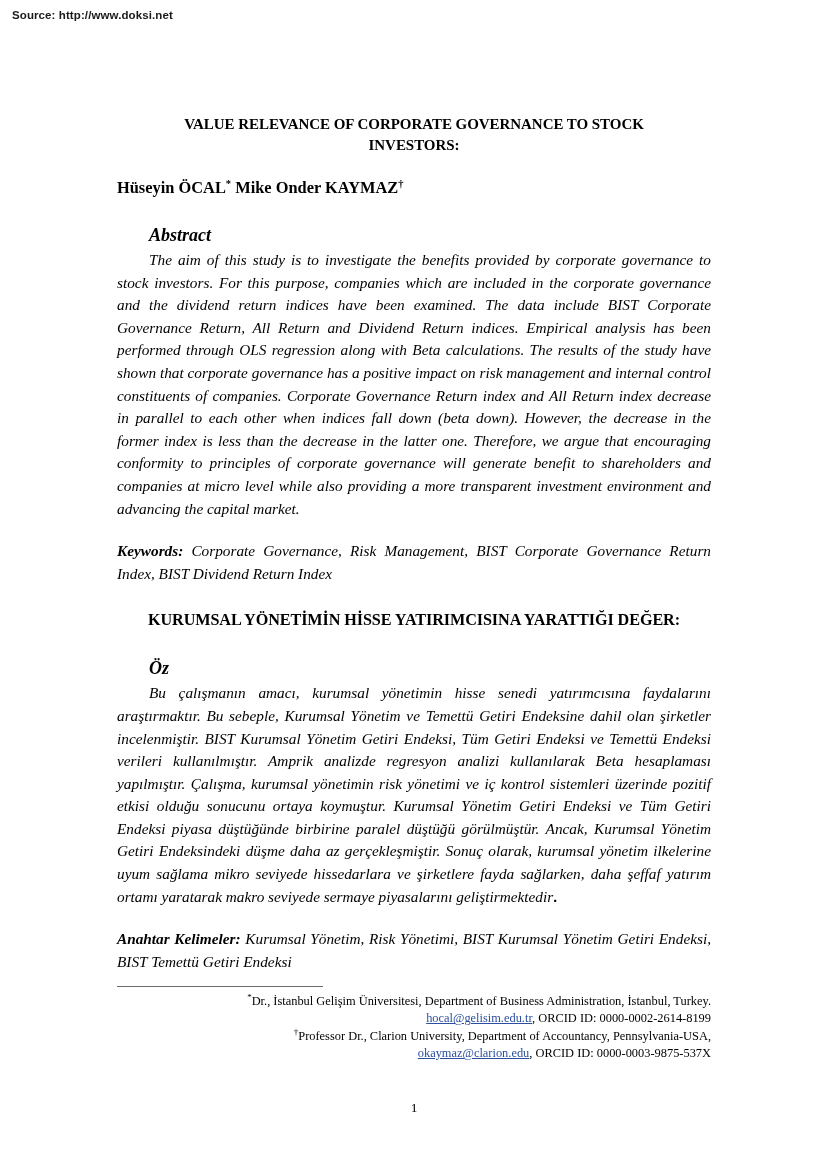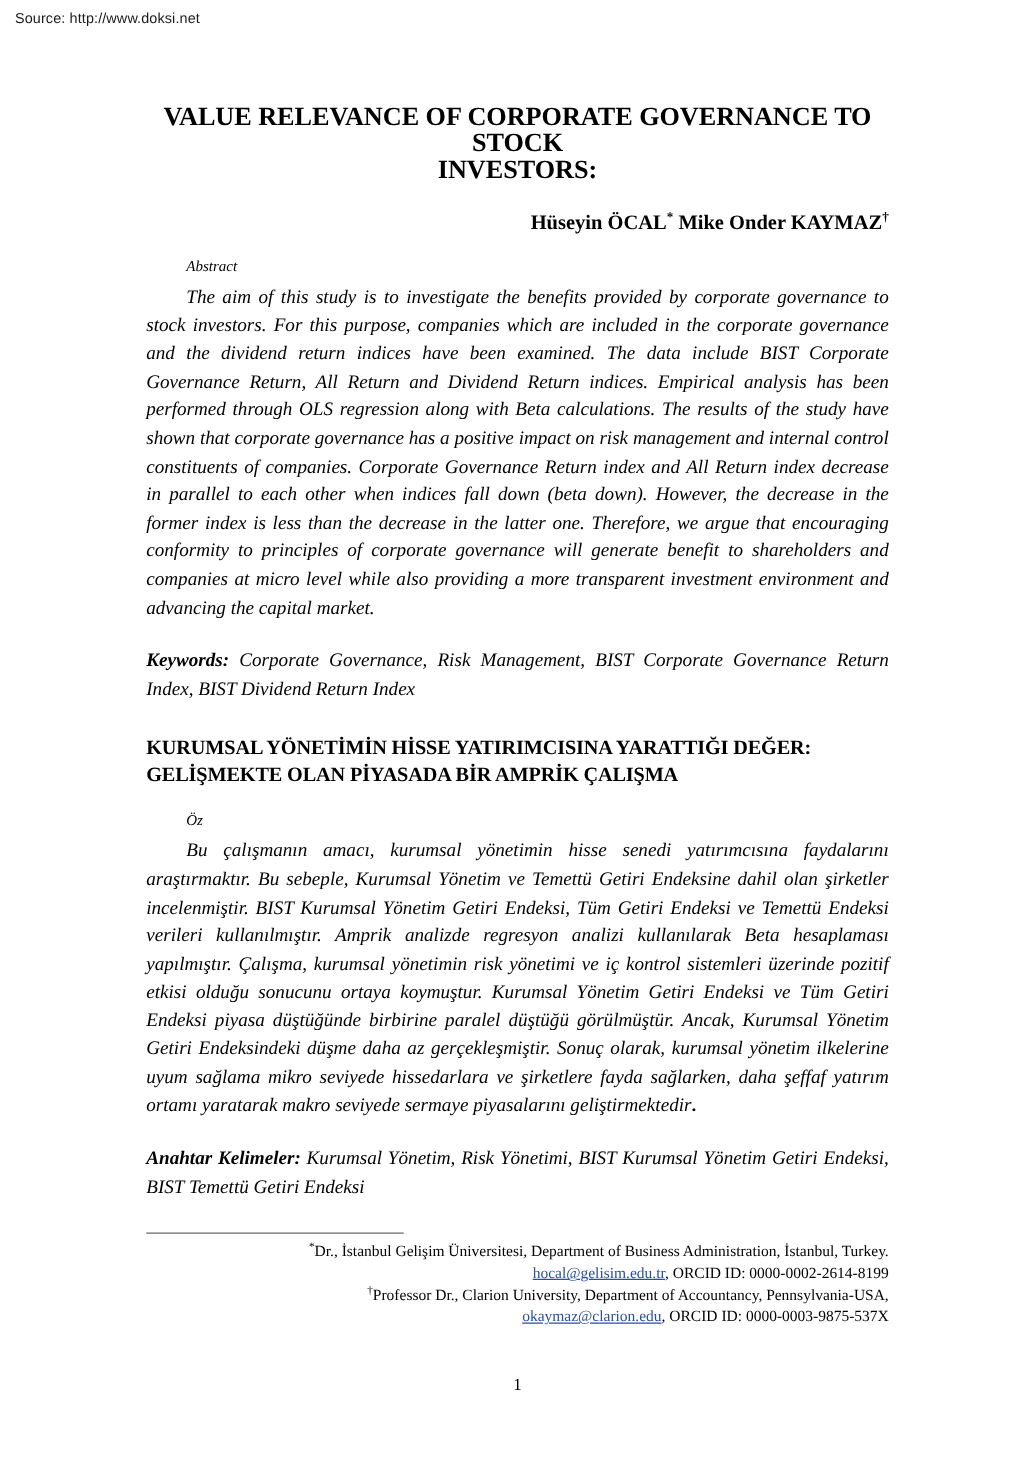--- a/index.html
+++ b/index.html
@@ -20,61 +20,62 @@
   
   .source-line {
     position: absolute;
     top: 9px;
     left: 12px;
     font-family: "Liberation Sans", "DejaVu Sans", sans-serif;
     font-size: 11.5px;
     color: #1a1a1a;
     letter-spacing: 0.1px;
     white-space: nowrap;
+    font-weight: bold;
   }
 
   
   .page {
     position: absolute;
     left: 117px;
     top: 0;
     width: 594px;
     height: 1170px;
   }
 
   
   .title-en {
-    margin-top: 83px;
+    margin-top: 114px;
     text-align: center;
     font-weight: bold;
-    font-size: 21px;
+    font-size: 15px;
     line-height: 21px;
     letter-spacing: -0.05px;
   }
   .authors {
     margin-top: 22px;
-    text-align: right;
+    text-align: left;
     font-weight: bold;
     font-size: 16.4px;
     line-height: 20px;
   }
   .authors sup {
     font-size: 10.5px;
     vertical-align: super;
     line-height: 0;
     font-weight: bold;
   }
 
   
   .sec-label {
-    margin-top: 16px;
+    margin-top: 28px;
     margin-left: 32px;
-    font-weight: normal;
+    font-weight: bold;
     font-style: italic;
-    font-size: 12px;
+    font-size: 18px;
     line-height: 19px;
   }
 
   
   .body-par {
     margin-top: 4px;
     text-align: justify;
     text-justify: inter-word;
     font-style: italic;
     font-size: 15.3px;
@@ -95,20 +96,21 @@
     font-size: 15.3px;
     line-height: 22.6px;
   }
   .keywords .kw-label {
     font-weight: bold;
   }
 
   
   .title-tr {
     margin-top: 24px;
+    text-align: center;
     font-weight: bold;
     font-size: 16.2px;
     line-height: 22px;
     letter-spacing: -0.1px;
   }
 
   
   .footnote-block {
     position: absolute;
     left: 0;
@@ -160,21 +162,20 @@
 
   <div class="authors"><span>Hüseyin ÖCAL</span><sup>*</sup><span> </span><span>Mike Onder KAYMAZ</span><sup>†</sup></div>
 
   <div class="sec-label">Abstract</div>
   <div class="body-par">The aim of this study is to investigate the benefits provided by corporate governance to stock investors. For this purpose, companies which are included in the corporate governance and the dividend return indices have been examined. The data include BIST Corporate Governance Return, All Return and Dividend Return indices. Empirical analysis has been performed through OLS regression along with Beta calculations. The results of the study have shown that corporate governance has a positive impact on risk management and internal control constituents of companies. Corporate Governance Return index and All Return index decrease in parallel to each other when indices fall down (beta down). However, the decrease in the former  index is less than the decrease in the latter one. Therefore, we argue that encouraging conformity to principles of corporate governance will generate benefit to shareholders and companies at micro level while also providing a more transparent investment environment and advancing the capital market.</div>
 
   <div class="keywords"><span class="kw-label">Keywords:</span><span> Corporate Governance, Risk Management, BIST Corporate Governance Return Index, BIST Dividend Return Index</span></div>
 
   <div class="title-tr">
     <span>KURUMSAL YÖNETİMİN HİSSE YATIRIMCISINA YARATTIĞI DEĞER:</span><br>
-    <span>GELİŞMEKTE OLAN PİYASADA BİR AMPRİK ÇALIŞMA</span>
   </div>
 
   <div class="sec-label">Öz</div>
   <div class="body-par"><span>Bu çalışmanın amacı, kurumsal yönetimin hisse senedi yatırımcısına faydalarını araştırmaktır. Bu sebeple, Kurumsal Yönetim ve Temettü Getiri Endeksine dahil olan şirketler incelenmiştir. BIST Kurumsal Yönetim Getiri Endeksi, Tüm Getiri Endeksi ve Temettü Endeksi verileri kullanılmıştır. Amprik analizde regresyon analizi kullanılarak Beta hesaplaması yapılmıştır. Çalışma, kurumsal yönetimin risk yönetimi ve iç kontrol sistemleri üzerinde pozitif etkisi olduğu sonucunu ortaya koymuştur. Kurumsal Yönetim Getiri Endeksi ve Tüm Getiri Endeksi piyasa düştüğünde birbirine paralel düştüğü görülmüştür. Ancak, Kurumsal Yönetim Getiri Endeksindeki düşme daha az gerçekleşmiştir. Sonuç olarak, kurumsal yönetim ilkelerine uyum sağlama mikro seviyede hissedarlara ve şirketlere fayda sağlarken, daha şeffaf yatırım ortamı yaratarak makro seviyede sermaye piyasalarını geliştirmektedir</span><span class="endmark">.</span></div>
 
   <div class="keywords"><span class="kw-label">Anahtar Kelimeler:</span><span> Kurumsal Yönetim, Risk Yönetimi, BIST Kurumsal Yönetim Getiri Endeksi, BIST Temettü Getiri Endeksi</span></div>
 
   <div class="footnote-block">
     <div class="footnote-rule"></div>
 

